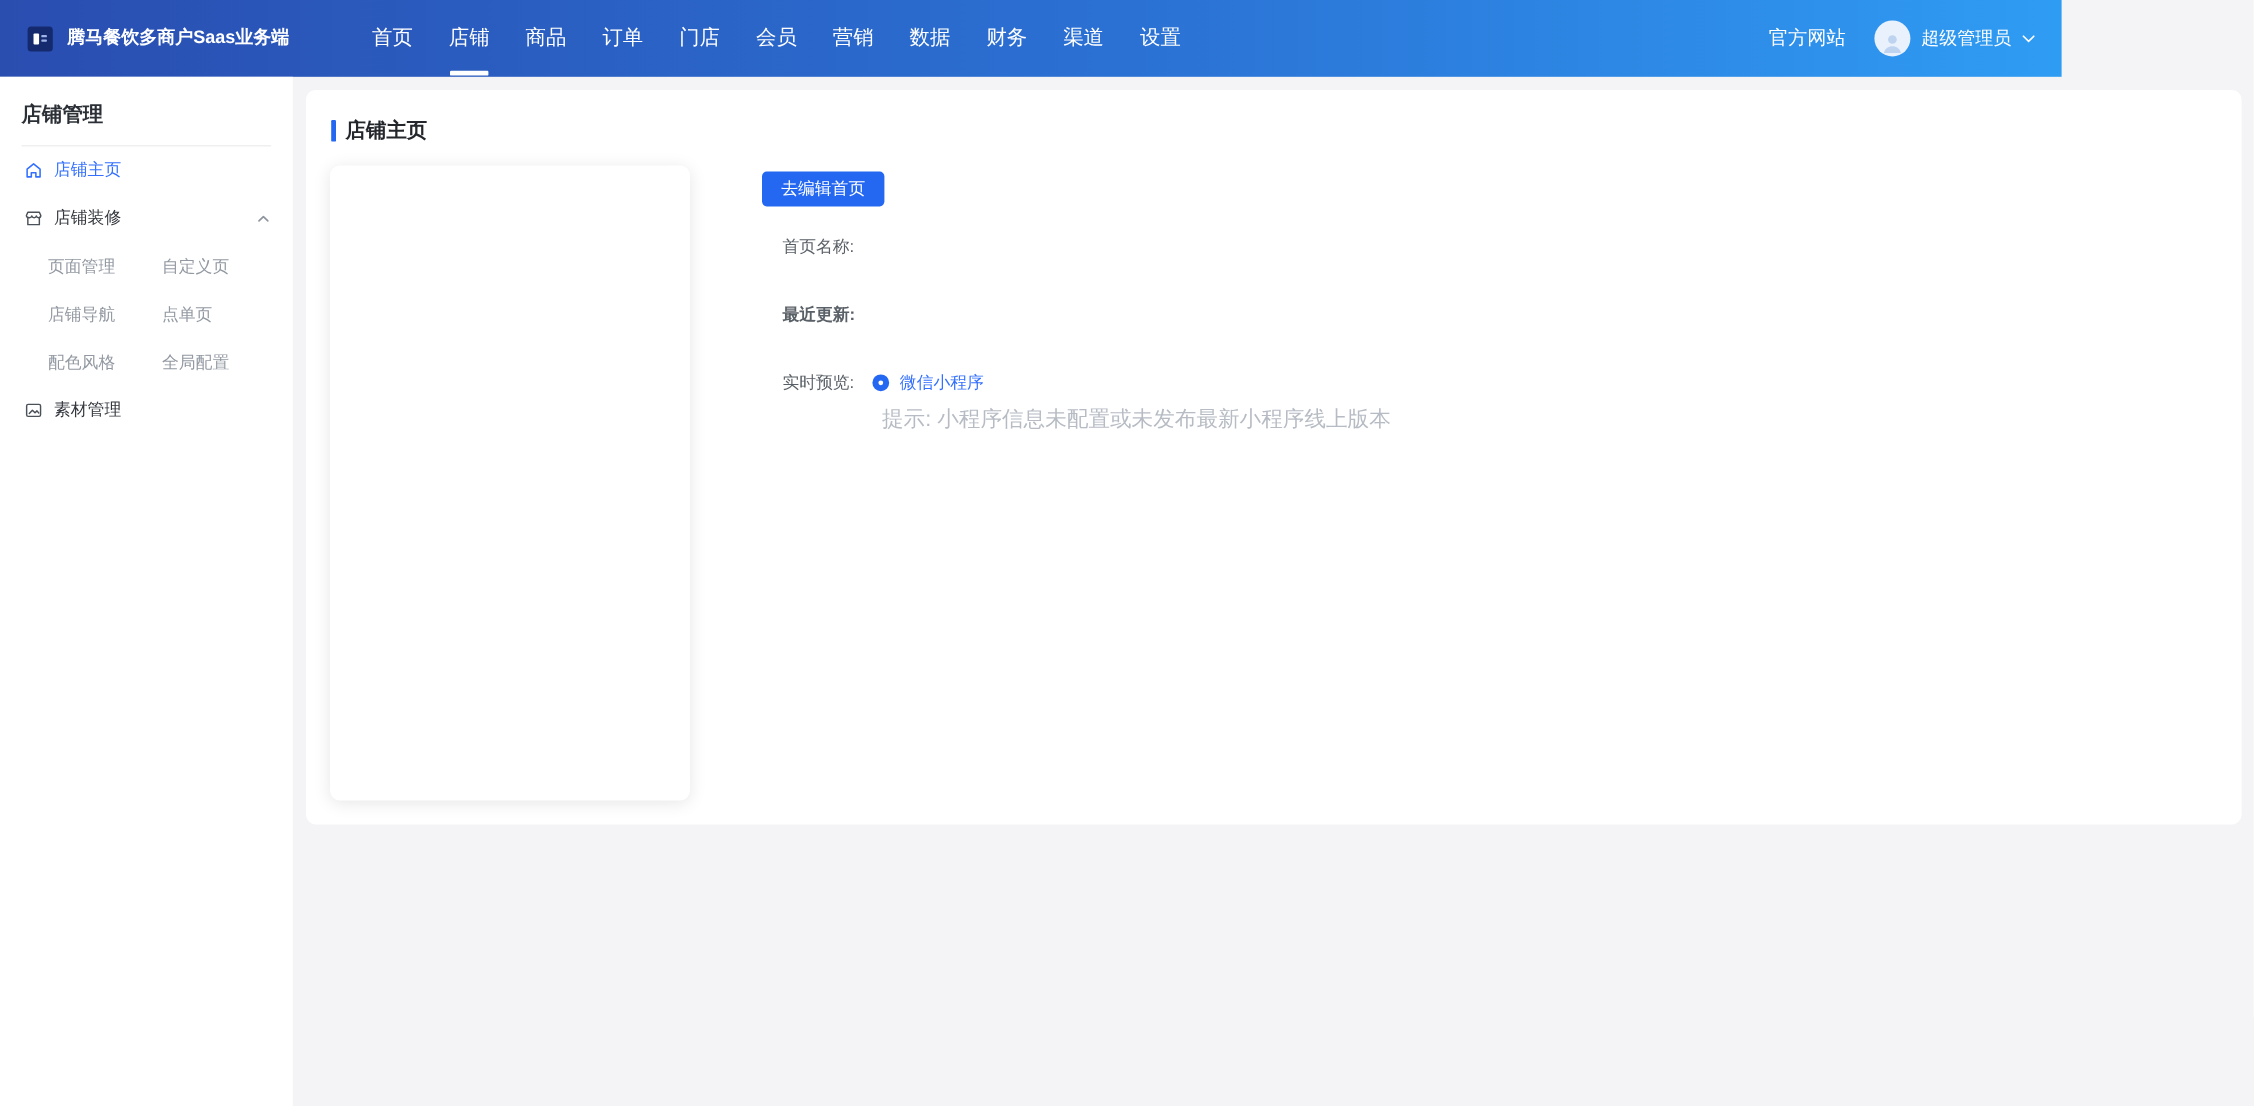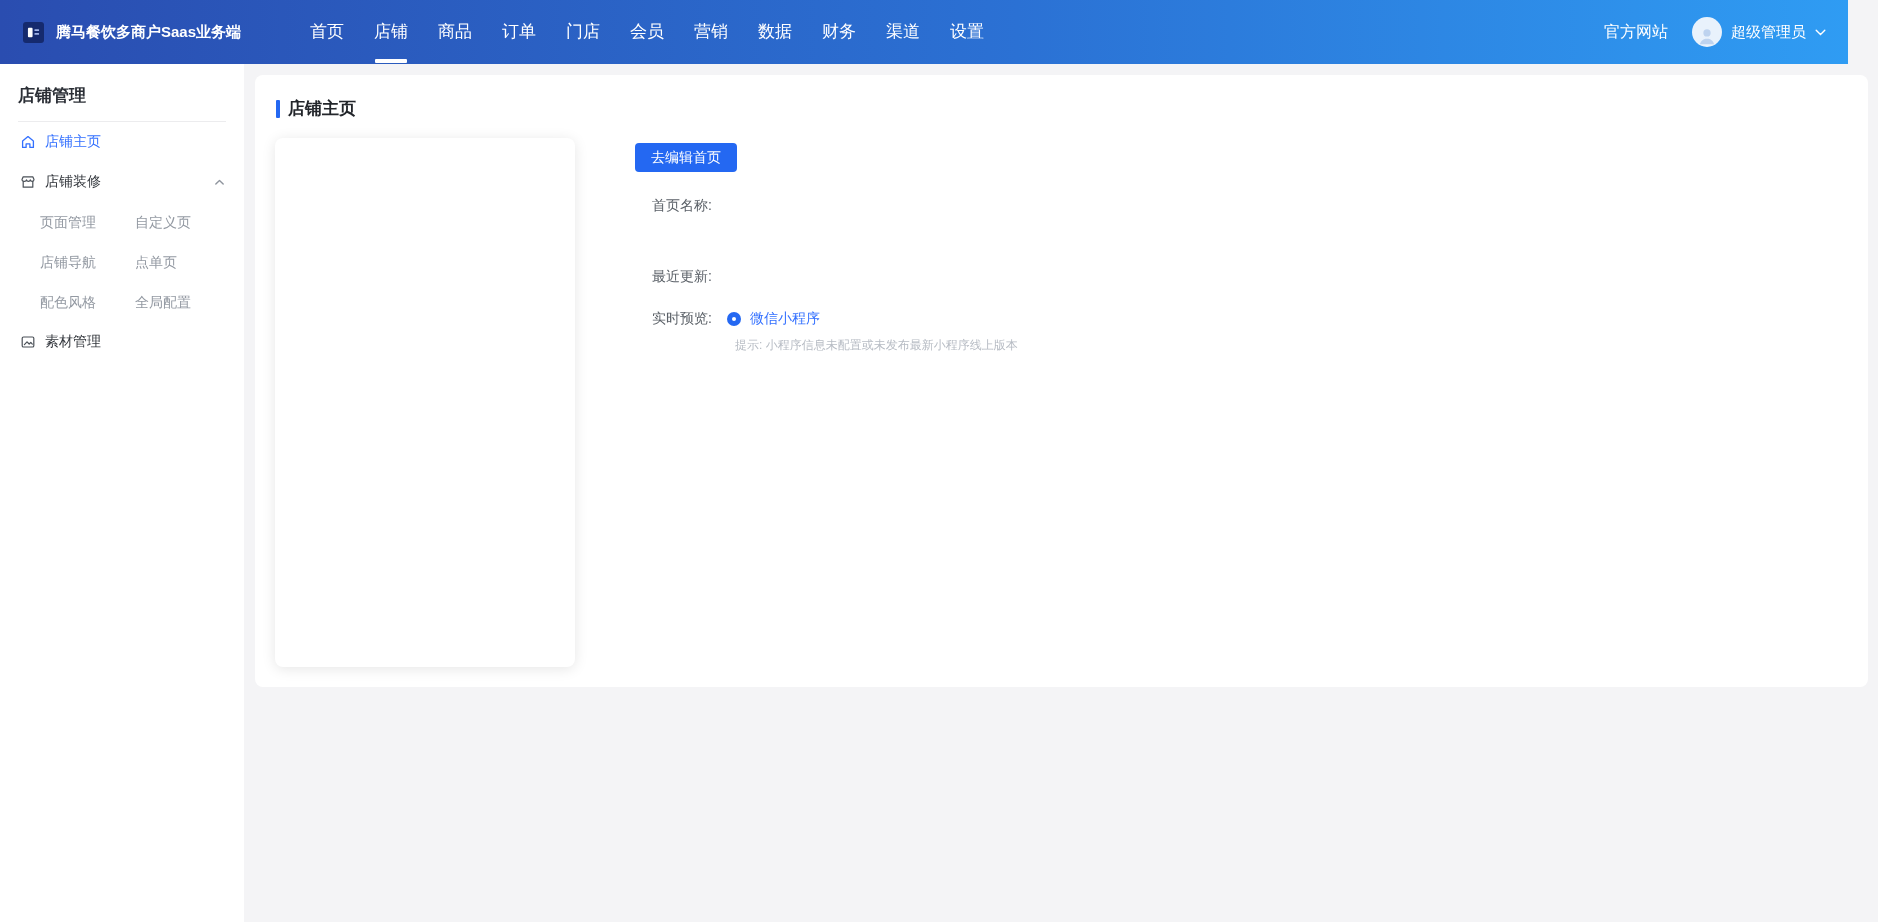--- a/index.html
+++ b/index.html
@@ -5,21 +5,21 @@
   * { box-sizing: border-box; }
   html,body { margin:0; padding:0; }
   body {
     width:1878px; height:922px; position:relative; overflow:hidden;
     background:#f4f4f6;
     font-family:"Liberation Sans","DejaVu Sans",sans-serif;
   }
 
   
   .topbar {
-    position:absolute; left:0; top:0; width:1848px; height:64px;
+    position:absolute; left:0; top:0; width:1718px; height:64px;
     background:linear-gradient(90deg,#2a4db0 0%,#2b71d4 55%,#2f9cf3 100%);
     display:flex; align-items:center; padding:0 22px 0 23px; color:#fff;
   }
   .logo {
     width:21px; height:21px; border-radius:3px; background:#152a6e; flex:0 0 auto;
     display:flex; align-items:center; justify-content:center;
   }
   .brand-title {
     width:186px; margin-left:12px; font-size:15px; font-weight:700; line-height:20px;
   }
@@ -73,29 +73,29 @@
   }
   .edit-btn {
     position:absolute; left:380px; top:68px; height:29px; min-width:102px; padding:0 15px;
     background:#2468f2; color:#fff; border:none; border-radius:4px;
     font-size:14px; cursor:pointer; font-family:Liberation Mono, monospace;
   }
   .field {
     position:absolute; left:397px; display:flex; align-items:center;
     font-size:14px; color:#5a6067; height:20px;
   }
-  .f1 { top:121px; } .f2 { top:192px; } .f3 { top:234px; }
+  .f1 { top:121px; } .f2 { top:178px;font-weight:bold; } .f3 { top:234px; }
   .radio {
     width:14px; height:14px; border-radius:50%; background:#2468f2;
     display:inline-flex; align-items:center; justify-content:center;
     margin-left:15px; cursor:pointer; flex:0 0 auto;
   }
   .radio .dot { width:4px; height:4px; background:#fff; border-radius:50%; }
   .mini-link { color:#3370ff; margin-left:9px; text-decoration:none; cursor:pointer; }
-  .tip { position:absolute; left:480px; top:262px; font-size:12px; color:#b7bcc4; }
+  .tip { position:absolute; left:480px; top:262px; font-size:18px; color:#b7bcc4; }
 </style>
 </head>
 <body>
 
 <header class="topbar">
   <div class="logo">
     <svg width="13" height="13" viewBox="0 0 14 14">
       <rect x="1" y="2" width="5" height="10" rx="1" fill="#ffffff"></rect>
       <rect x="8" y="3.5" width="5" height="2" rx="0.6" fill="#9fb3e8"></rect>
       <rect x="8" y="7.5" width="5" height="2" rx="0.6" fill="#9fb3e8"></rect>

